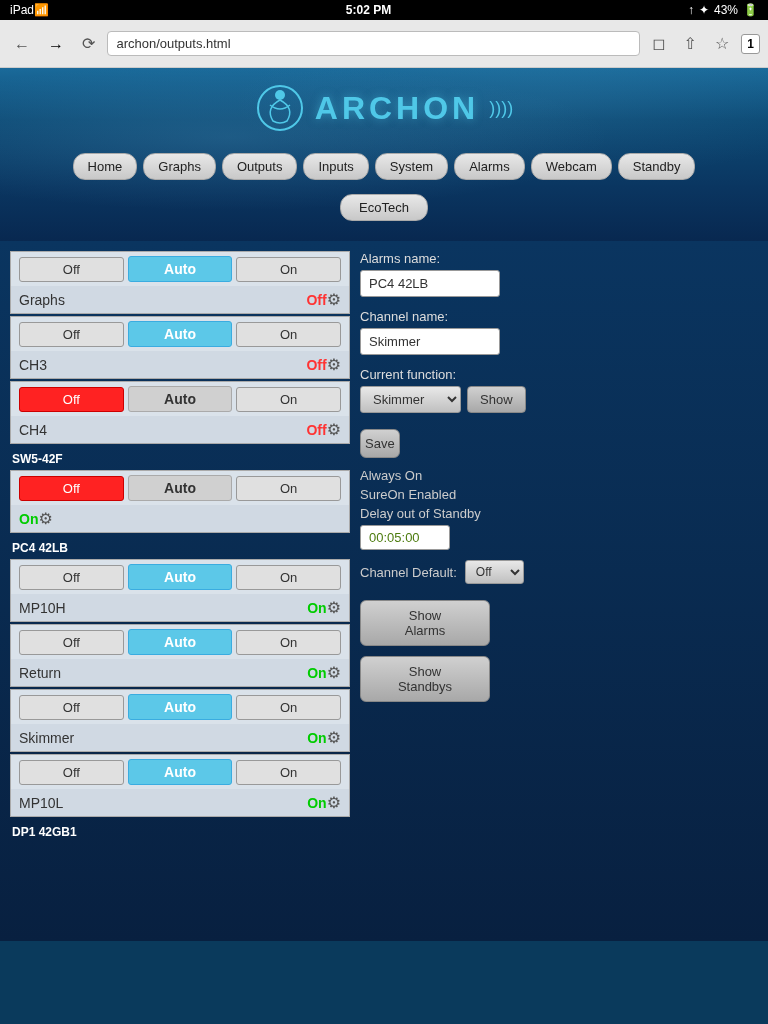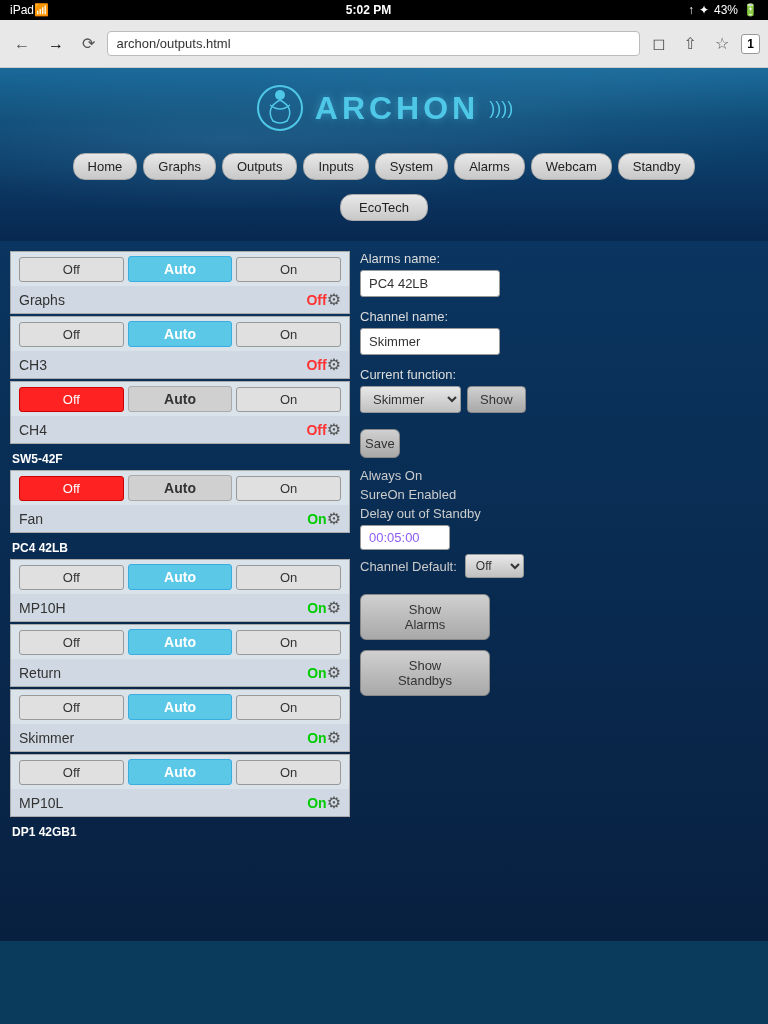--- a/index.html
+++ b/index.html
@@ -310,23 +310,23 @@
       font-size: 13px;
       margin-bottom: 4px;
     }
 
     .time-input {
       background: #fff;
       border: 1px solid #999;
       border-radius: 3px;
       padding: 4px 8px;
       font-size: 13px;
-      color: #8b5cf6;
+      color: #4d7c0f;
       width: 90px;
-      margin-bottom: 4px;
+      margin-bottom: 10px;
     }
 
     .channel-default-row {
       display: flex;
       align-items: center;
       gap: 8px;
       margin-bottom: 16px;
       color: #ccc;
       font-size: 13px;
     }
@@ -455,21 +455,20 @@
 
     <div class="module-label">SW5-42F</div>
 
     <div class="channel-group">
       <div class="channel-control-row">
         <button class="ctrl-off active-red">Off</button>
         <button class="ctrl-auto" style="background:#d0d0d0; color:#333; border-color:#aaa;">Auto</button>
         <button class="ctrl-on">On</button>
       </div>
       <div class="channel-name-row">
-        <span class="channel-name">Fan</span>
         <span class="channel-status-on">On</span>
         <span class="gear-icon">⚙</span>
       </div>
     </div>
 
     <div class="module-label">PC4 42LB</div>
 
     <div class="channel-group">
       <div class="channel-control-row">
         <button class="ctrl-off">Off</button>

